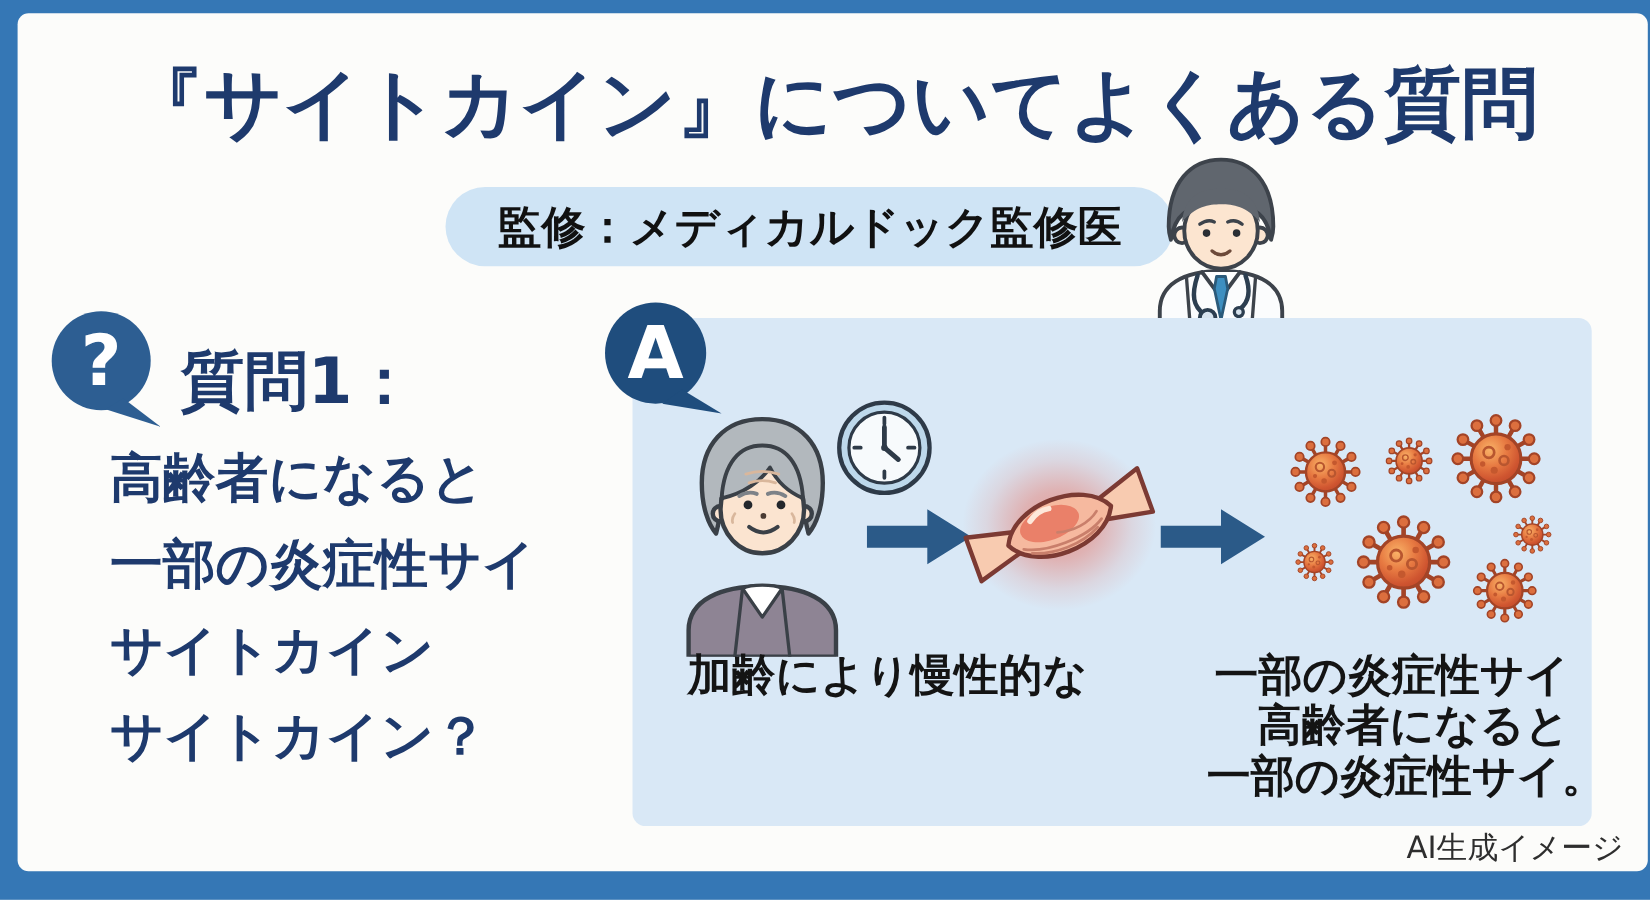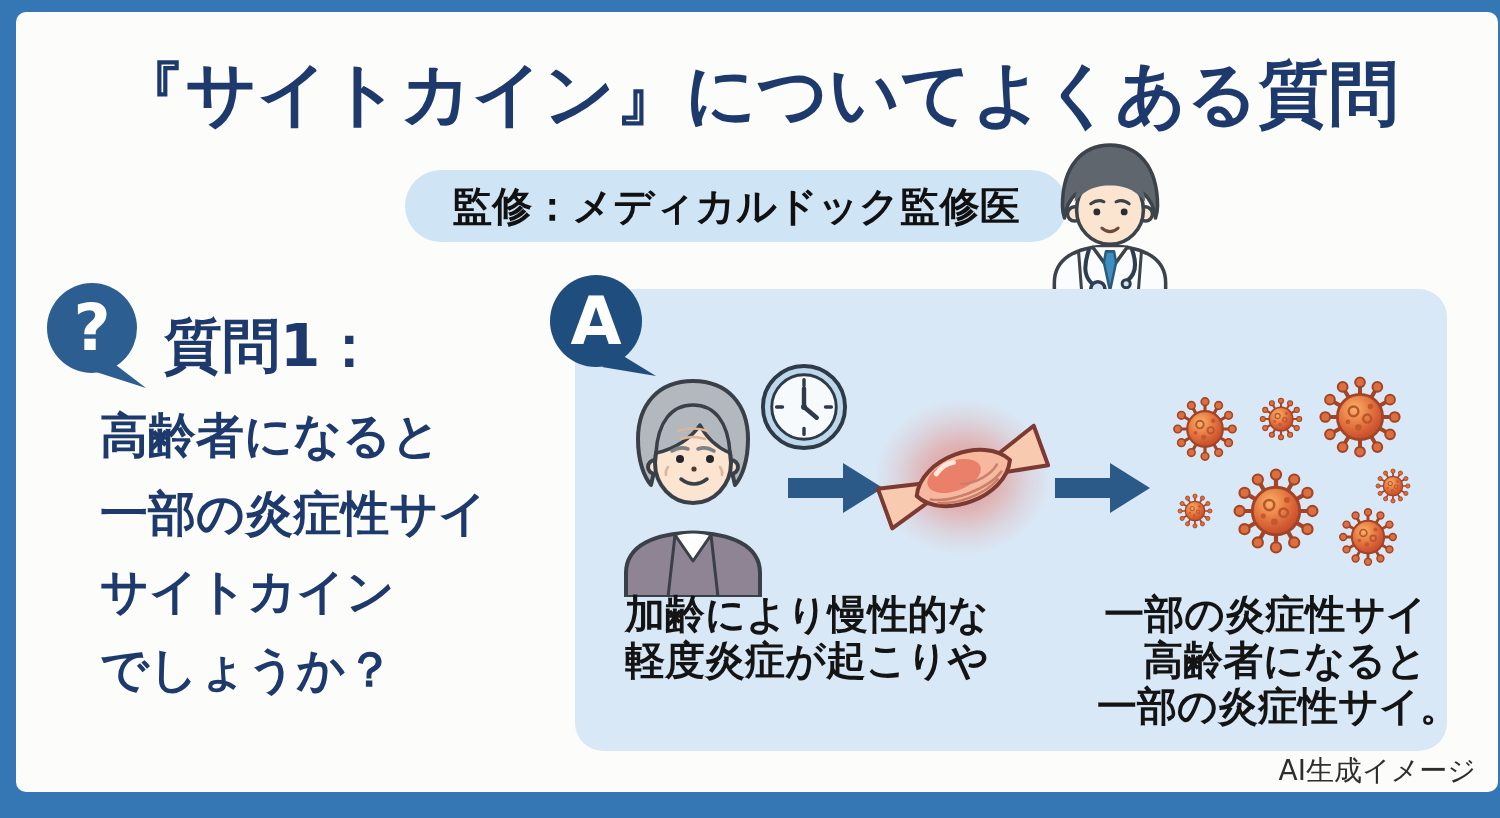--- a/index.html
+++ b/index.html
@@ -35,21 +35,21 @@
     position:absolute;left:148px;top:296px;font-size:58px;font-weight:700;
     color:var(--title-navy);white-space:nowrap;
   }
   .q-text{
     position:absolute;left:84px;top:384px;color:var(--title-navy);
     font-size:48px;font-weight:900;line-height:78px;white-space:nowrap;
   }
   .q-text span{display:block;}
   .answer-panel{
     position:absolute;left:559px;top:277px;width:872px;height:462px;
-    background:var(--panel-bg);border-radius:28px;
+    background:var(--panel-bg);border-radius:12px;
   }
   .a-badge{position:absolute;left:528px;top:260px;width:122px;height:120px;}
   .woman{position:absolute;left:43px;top:86px;width:150px;height:222px;}
   .clock{position:absolute;left:185px;top:74px;width:88px;height:88px;}
   .arrow{position:absolute;width:95px;height:58px;}
   .arrow-1{left:213px;top:170px;}
   .arrow-2{left:480px;top:170px;}
   .muscle{position:absolute;left:298px;top:100px;width:180px;height:170px;}
   .viruses{position:absolute;left:583px;top:73px;width:287px;height:232px;}
   .caption{
@@ -104,21 +104,21 @@
     <path d="M70 82 L104 108 L54 92 Z" fill="var(--question-bubble)"></path>
     <text x="50" y="70" font-size="64" font-weight="bold" fill="#ffffff" text-anchor="middle">?</text>
   </svg>
 
   <div class="q-label">質問1：</div>
 
   <div class="q-text">
     <span>高齢者になると</span>
     <span>一部の炎症性サイ</span>
     <span>サイトカイン</span>
-    <span>でしょうか？</span>
+    <span>サイトカイン？</span>
   </div>
 
   <div class="answer-panel">
 
     <svg class="woman" viewBox="0 0 150 222">
       <g stroke="#3a4047" stroke-width="4" stroke-linecap="round" stroke-linejoin="round">
         <path d="M75 6 C40 6 20 30 20 64 C20 86 26 102 33 110 C36 98 38 88 38 78 C52 74 64 62 75 50 C86 62 98 74 112 78 C112 88 114 98 117 110 C124 102 130 86 130 64 C130 30 110 6 75 6 Z" fill="#b2b8bd"></path>
         <circle cx="37" cy="92" r="7" fill="#fbe4d0"></circle>
         <circle cx="113" cy="92" r="7" fill="#fbe4d0"></circle>
         <ellipse cx="75" cy="88" rx="38" ry="40" fill="#fbe4d0"></ellipse>
@@ -212,21 +212,20 @@
       <use href="#virus" x="101" y="35" width="44" height="44"></use>
       <use href="#virus" x="160" y="13" width="84" height="84"></use>
       <use href="#virus" x="19" y="131" width="36" height="36"></use>
       <use href="#virus" x="74" y="105" width="88" height="88"></use>
       <use href="#virus" x="217" y="106" width="36" height="36"></use>
       <use href="#virus" x="180" y="145" width="60" height="60"></use>
     </svg>
 
     <div class="caption caption-1">
       <span>加齢により慢性的な</span>
-      <span>軽度炎症が起こりや</span>
     </div>
 
     <div class="caption caption-2">
       <span>一部の炎症性サイ</span>
       <span>高齢者になると</span>
       <span>一部の炎症性サイ。</span>
     </div>
   </div>
 
   <svg class="a-badge" viewBox="0 0 122 120">

